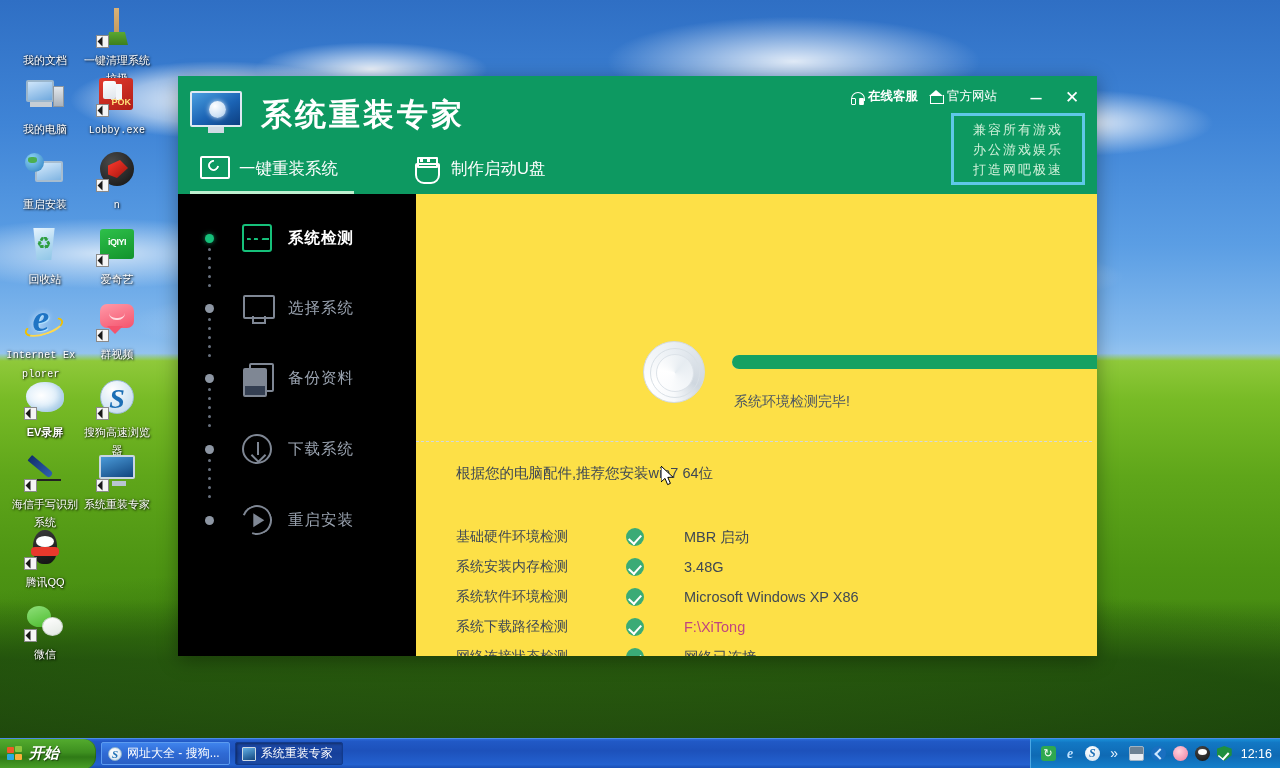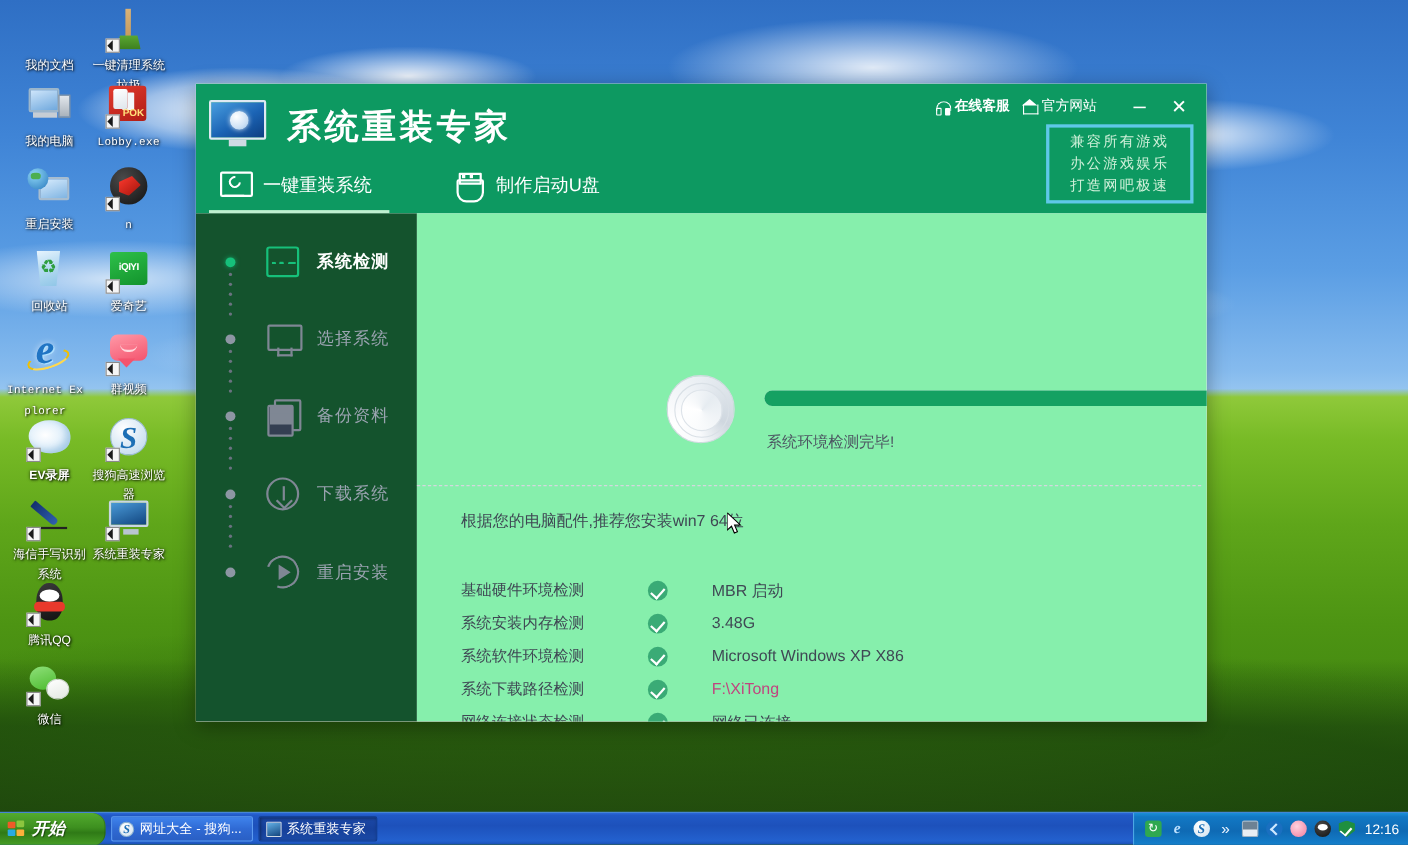--- a/index.html
+++ b/index.html
@@ -264,21 +264,21 @@
   .tab-ico .usbdot {
     position: absolute; top: 3px; width: 3px; height: 3px; background:#fff;
   }
   .tab-ico .usbdot.d1 { left: 10px; }
   .tab-ico .usbdot.d2 { left: 17px; }
 
   
   #app-body { flex: 1; display: flex; min-height: 0; }
 
   #sidebar {
-    width: 201px; background: #14532d;
+    width: 238px; background: #000000;
     position: relative; flex: none;
   }
   .step {
     position: absolute; left: 0; width: 201px;
     display: flex; align-items: center;
     cursor: pointer;
   }
   .step-dot {
     position: absolute; left: 27px; width: 9px; height: 9px;
     border-radius: 50%; background: #8d96a3;
@@ -310,21 +310,21 @@
   .si-docs { position:absolute; inset:0; }
   .si-docs::before { content:""; position:absolute; left:8px; top:1px; width:21px; height:25px; border:2px solid #7f8794; border-radius:2px; }
   .si-docs::after { content:""; position:absolute; left:2px; top:6px; width:20px; height:25px; border:2px solid #7f8794; border-radius:2px; background:#343f52;
     box-shadow: inset 0 6px 0 -5px #7f8794, inset 0 11px 0 -5px #7f8794, inset 0 16px 0 -5px #7f8794, inset 0 21px 0 -5px #7f8794; }
   .si-dl { position:absolute; inset:1px; border:2px solid #7f8794; border-radius:50%; }
   .si-dl::before { content:""; position:absolute; left:13px; top:6px; width:2px; height:13px; background:#7f8794; }
   .si-dl::after { content:""; position:absolute; left:9px; top:14px; width:9px; height:9px; border-right:2px solid #7f8794; border-bottom:2px solid #7f8794; transform: rotate(45deg); }
   .si-restart { position:absolute; inset:1px; border:2px solid #7f8794; border-radius:50%; border-left-color:transparent; transform: rotate(-25deg); }
   .si-restart::after { content:""; position:absolute; left:9px; top:7px; width:0; height:0; border-left:11px solid #7f8794; border-top:7px solid transparent; border-bottom:7px solid transparent; transform: rotate(25deg); }
 
-  #content { flex: 1; position: relative; background: #86efac; }
+  #content { flex: 1; position: relative; background: #fde047; }
 
   #spinner {
     position: absolute; left: 227px; top: 147px;
     width: 62px; height: 62px; border-radius: 50%;
     background: conic-gradient(from 180deg, #f7f9fb 0deg, #ffffff 60deg, #e9eef3 180deg, #cfd7df 300deg, #f7f9fb 360deg);
     border: 1px solid #d3dae1;
   }
   #spinner::before {
     content: ""; position: absolute; left: 6px; top: 6px;
     width: 48px; height: 48px; border-radius: 50%;

